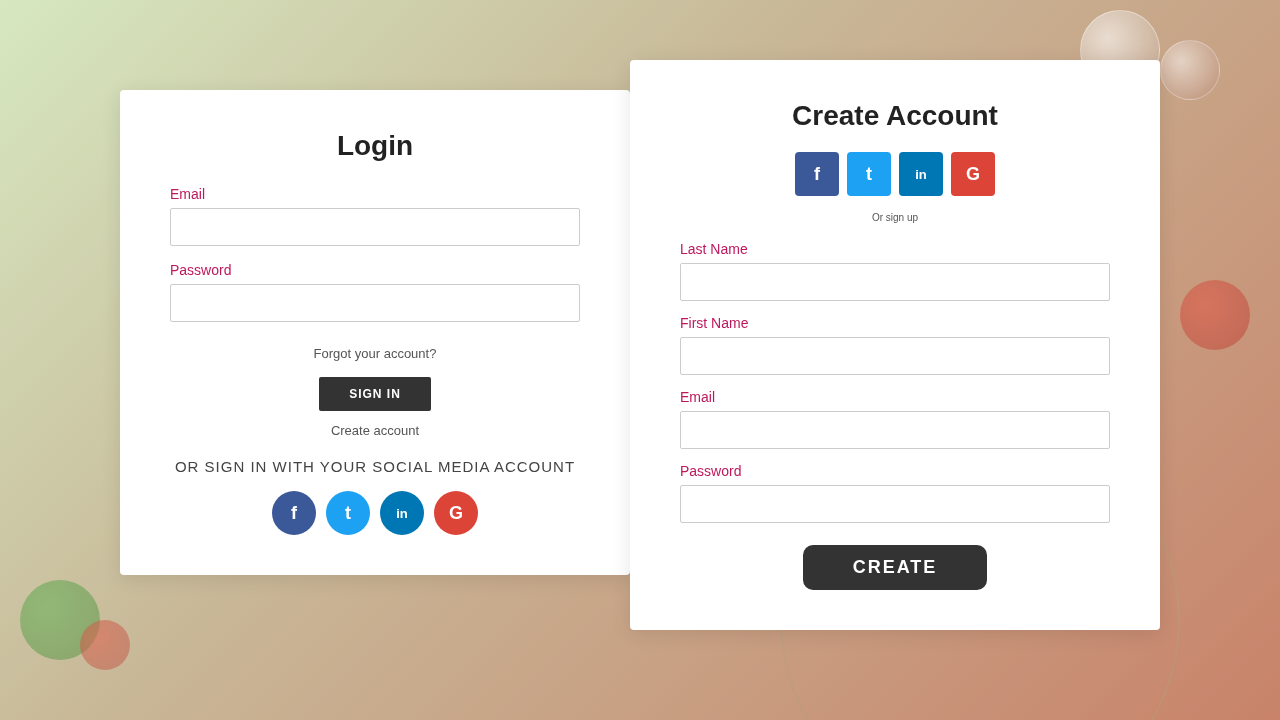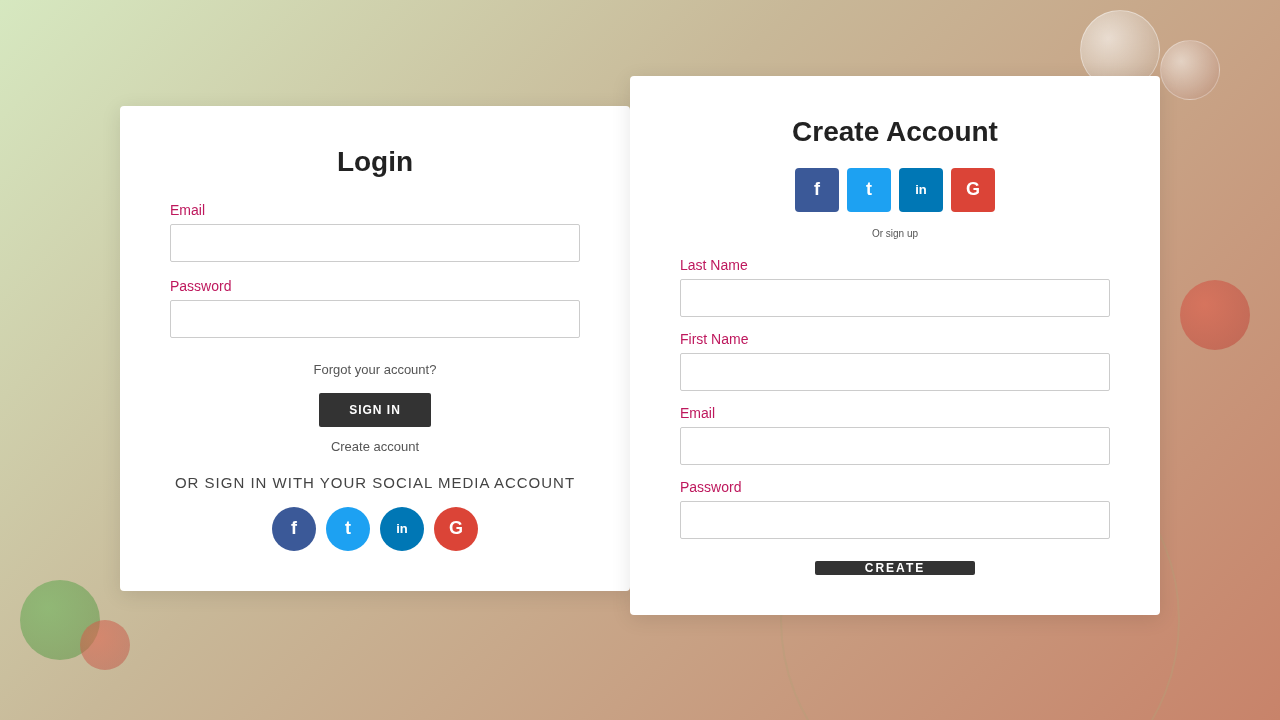--- a/index.html
+++ b/index.html
@@ -235,26 +235,26 @@
 
     .create-panel .form-group {
       width: 100%;
       margin-bottom: 14px;
     }
 
     .create-btn {
       background: #333;
       color: #fff;
       border: none;
-      padding: 0 50px;
-      font-size: 12px;
+      padding: 12px 50px;
+      font-size: 18px;
       font-weight: 700;
       letter-spacing: 2px;
       cursor: pointer;
-      border-radius: 2px;
+      border-radius: 10px;
       margin-top: 8px;
       text-transform: uppercase;
     }
   </style>
 </head>
 <body>
 
 <div class="bg-circle bg-circle-1"></div>
 <div class="bg-circle bg-circle-2"></div>
 <div class="bg-circle bg-circle-3"></div>

